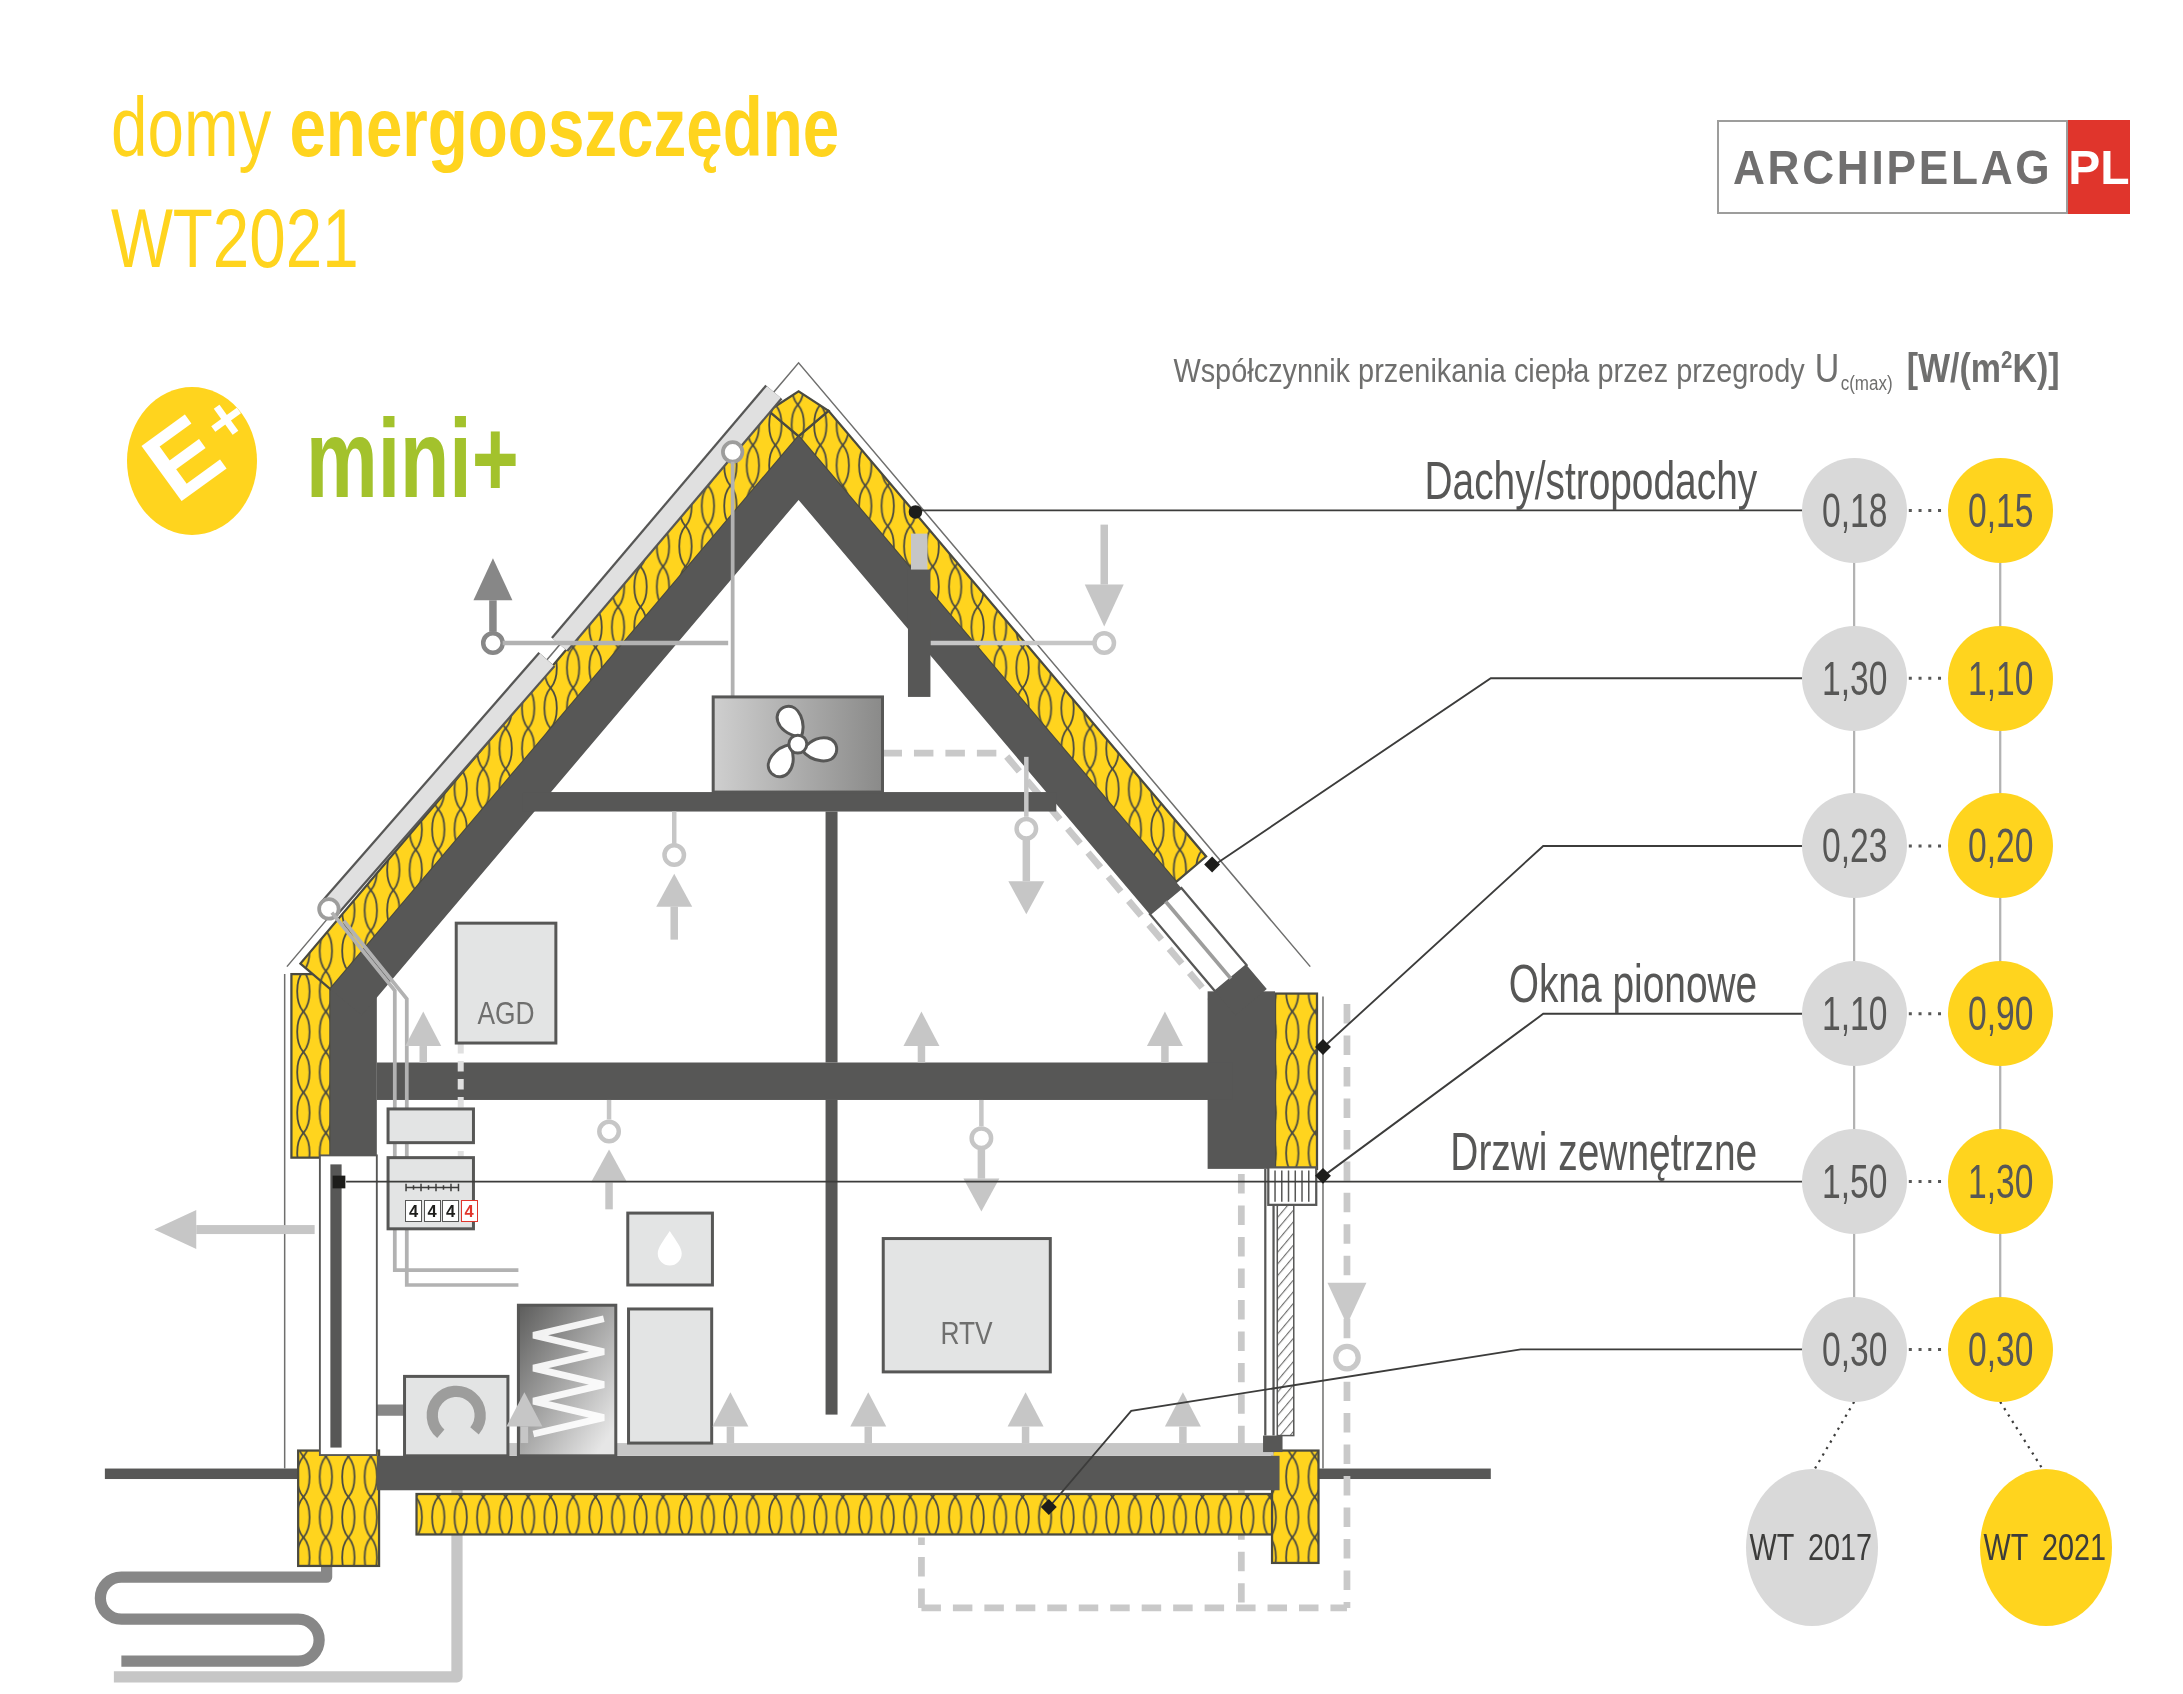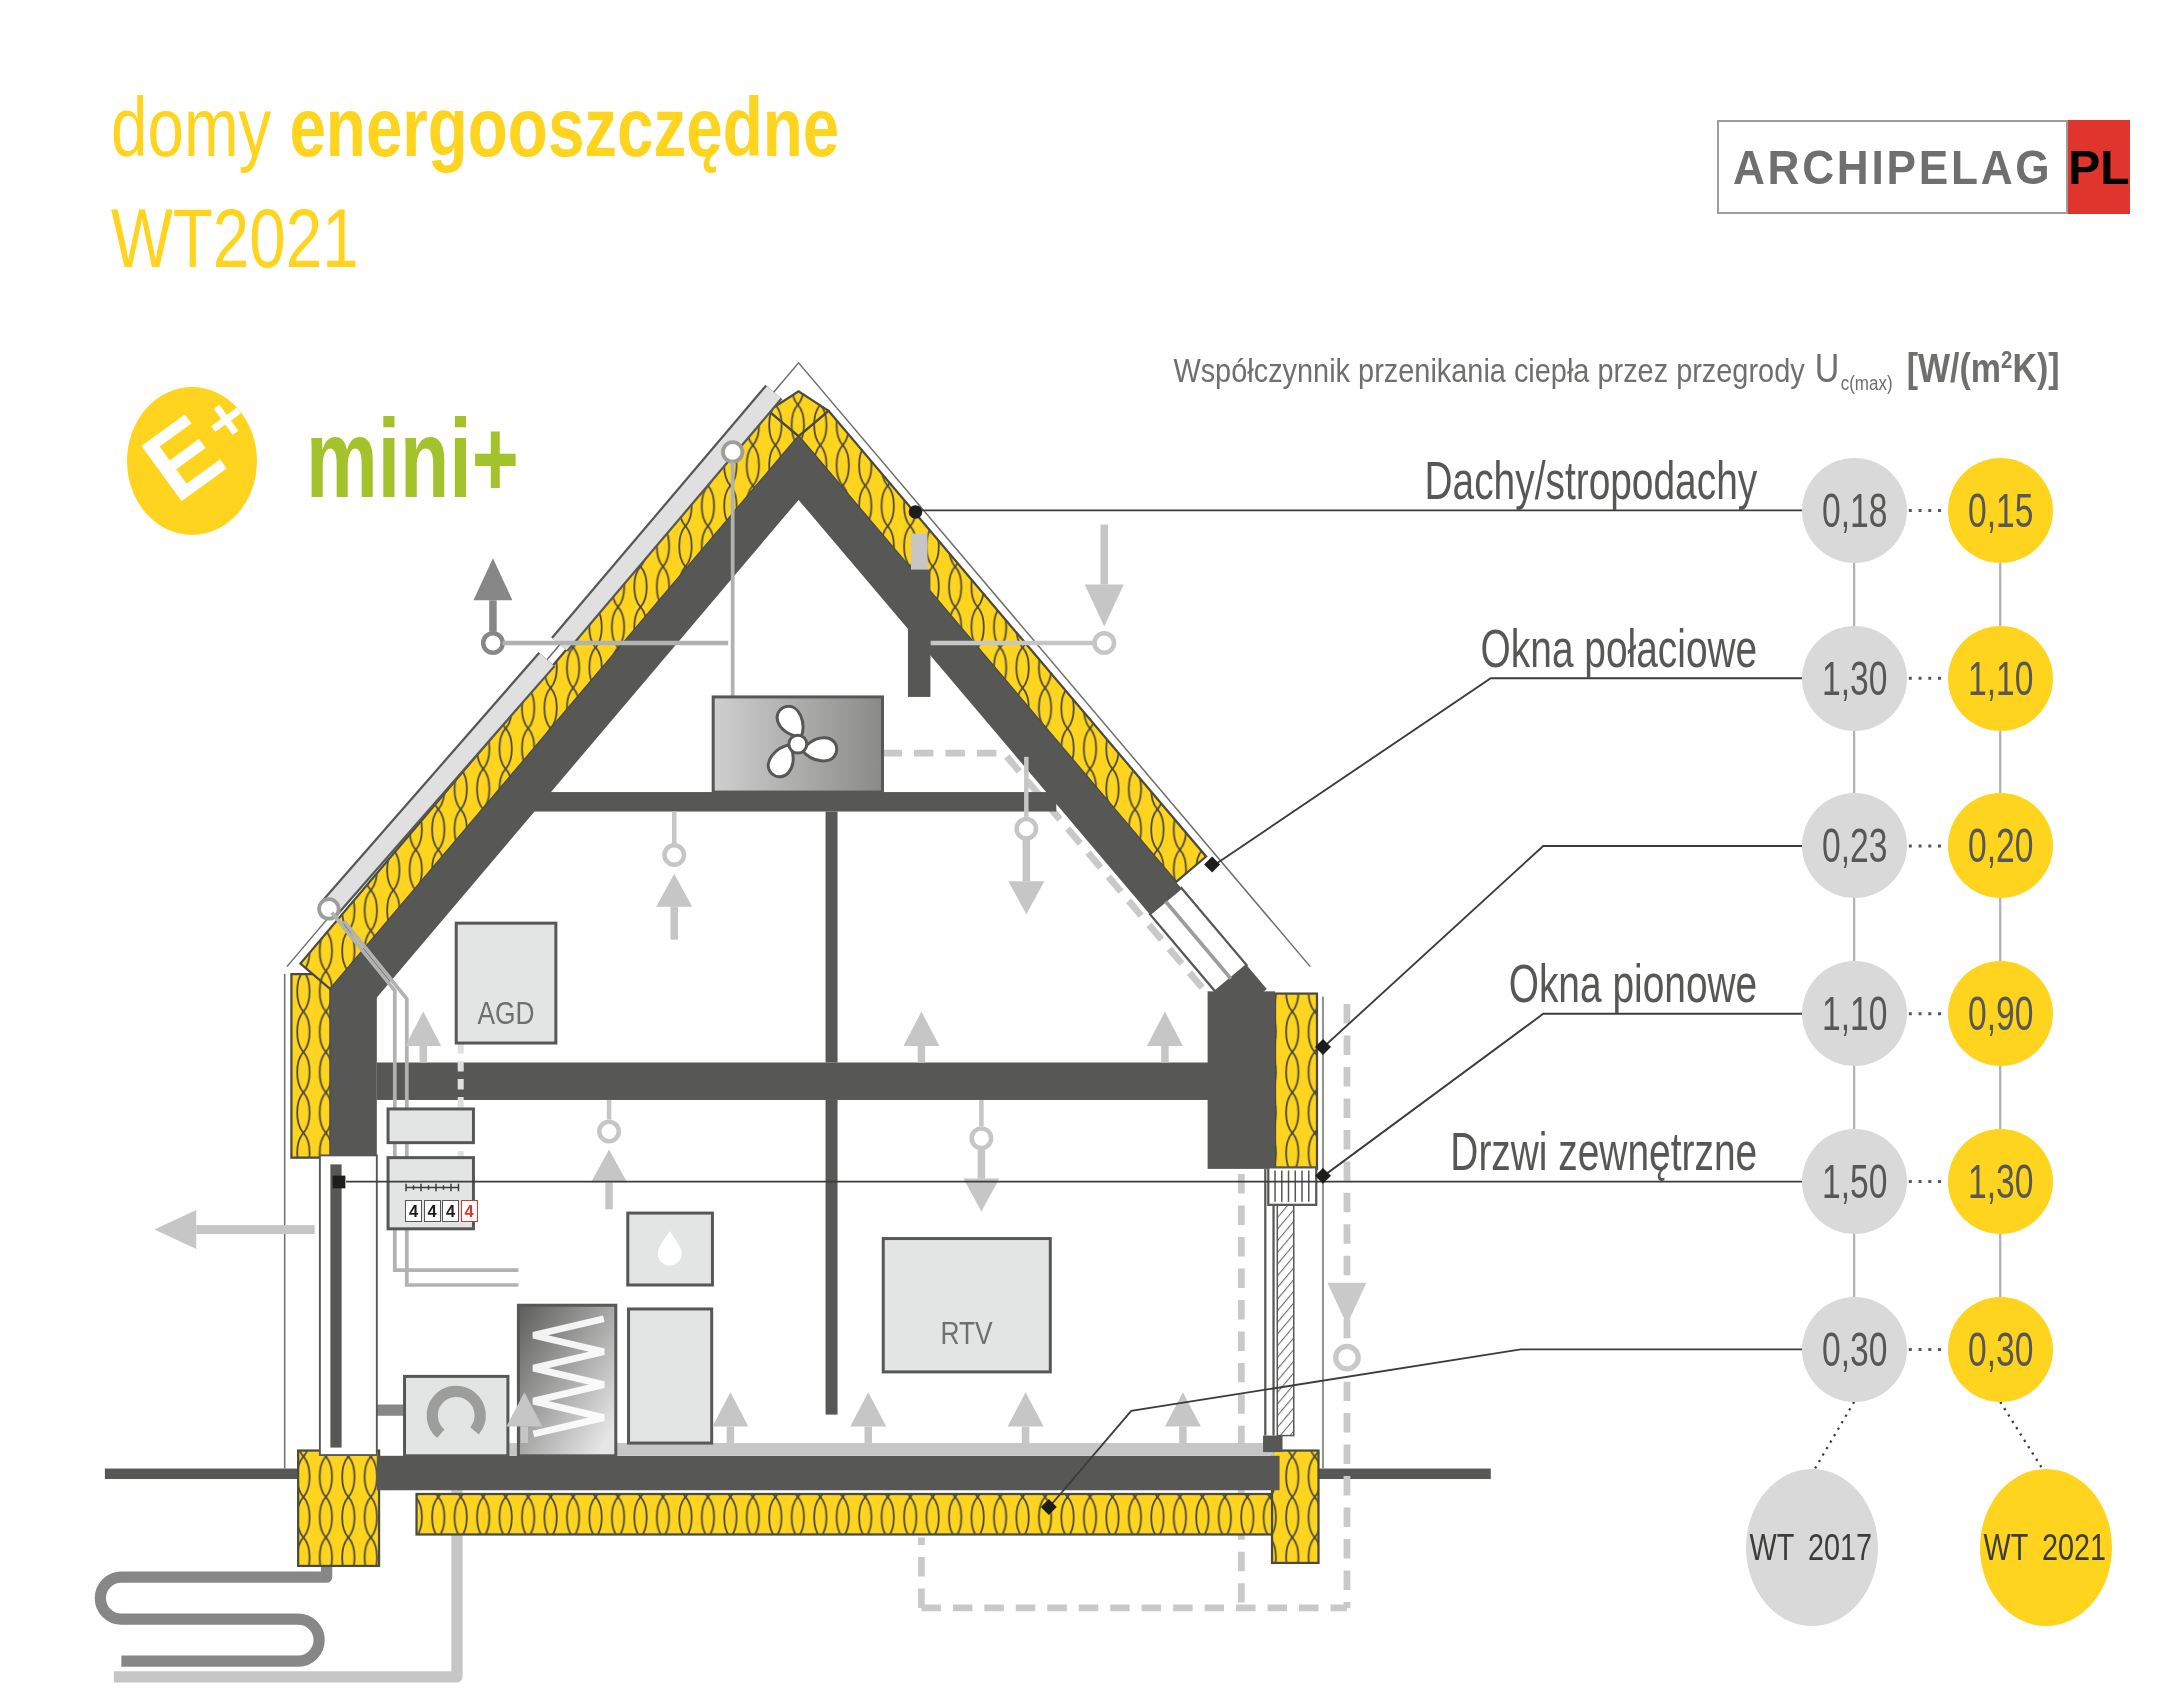--- a/index.html
+++ b/index.html
@@ -9,21 +9,21 @@
   svg{display:block;}
   
   .title{left:111px;top:72px;color:#FFD41E;font-size:84px;line-height:1.32;
          transform:scaleX(.78);transform-origin:left top;white-space:nowrap;}
   .title .bold{font-weight:bold;}
   
   .logo{left:1670px;top:120px;width:384px;height:94px;display:flex;margin-left:47px;}
   .logo .wordbox{flex:1;background:#fff;border:2.2px solid #9d9d9c;display:flex;align-items:center;justify-content:center;}
   .logo .word{color:#706f6f;font-weight:bold;font-size:48px;letter-spacing:3px;transform:scaleX(.92);white-space:nowrap;}
   .logo .tldbox{width:79px;background:#E0352C;display:flex;align-items:center;justify-content:center;}
-  .logo .tld{color:#000000;font-weight:bold;font-size:48px;}
+  .logo .tld{color:#ffffff;font-weight:bold;font-size:48px;}
   
   .eplus{left:127px;top:387px;width:130px;height:148px;background:#FFD41E;border-radius:50%;}
   .eplus .e{position:absolute;left:22.5px;top:13.5px;color:#fff;font-weight:bold;font-size:99px;
             transform:rotate(-36deg);transform-origin:center;}
   .eplus .p{position:absolute;right:13.5px;top:-4.5px;color:#fff;font-weight:bold;font-size:63px;transform:rotate(-36deg);}
   .mini{left:306px;top:403px;color:#A3C22C;font-weight:bold;font-size:112px;line-height:1;
         transform:scaleX(.72);transform-origin:left top;white-space:nowrap;}
   
   .hdr{right:123px;top:346px;display:flex;align-items:baseline;gap:12px;color:#6f6f6e;
        transform:scaleX(.85);transform-origin:right center;white-space:nowrap;}
@@ -337,23 +337,20 @@
 
 <div class="abs hdr">
   <span class="main">Współczynnik przenikania ciepła przez przegrody</span>
   <span><span class="u">U</span><span class="usub">c(max)</span></span>
   <span class="unit"><span>[W/(m</span><sup>2</sup><span>K)]</span></span>
 </div>
 
 <div class="abs rowlabel" style="top:449px">
       <span>Dachy/stropodachy</span>
     </div>
-<div class="abs rowlabel" style="top:617px">
-      <span>Okna połaciowe</span>
-    </div>
 <div class="abs rowlabel" style="top:952px">
       <span>Okna pionowe</span>
     </div>
 <div class="abs rowlabel" style="top:1120px">
       <span>Drzwi zewnętrzne</span>
     </div>
 
 <div class="abs vcirc gray" style="left:1802px;top:458px">
       <span>0,18</span>
     </div>

